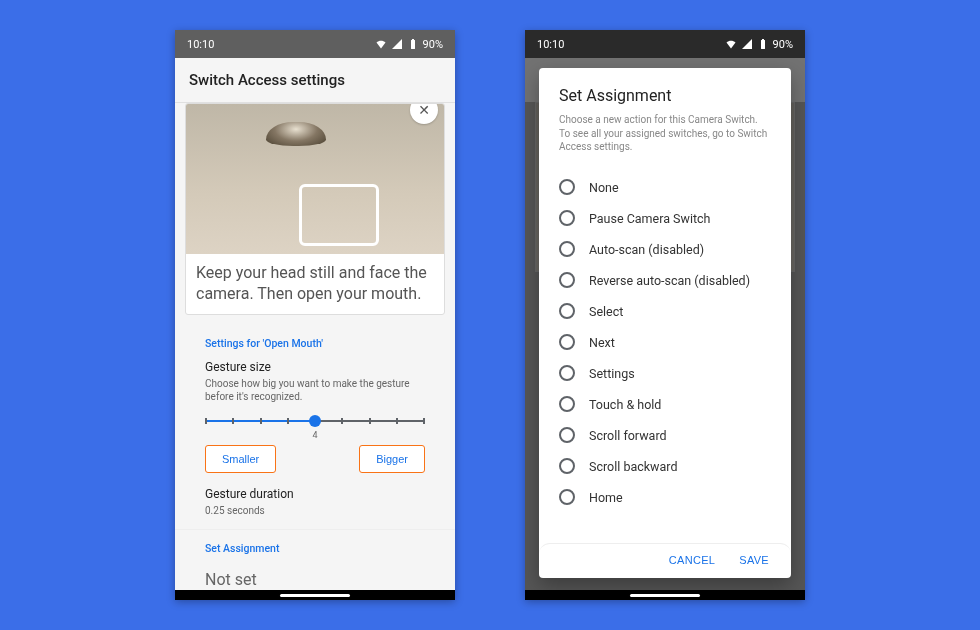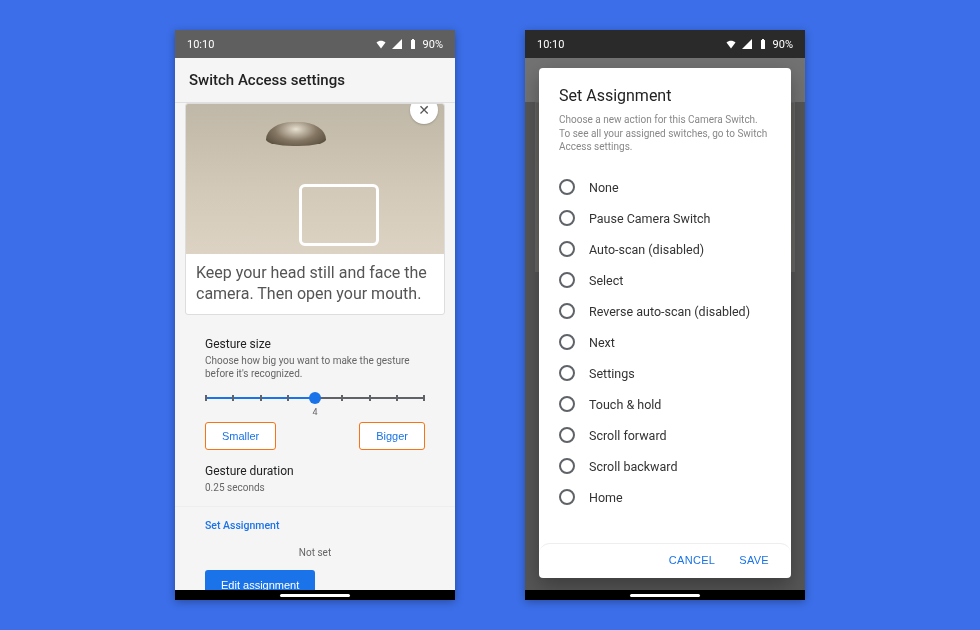--- a/index.html
+++ b/index.html
@@ -143,21 +143,21 @@
     flex:0 0 auto;
     padding: 7px 16px;
     border:1px solid #f97316;
     border-radius:3px;
     font-size:11px;
     color:#1a73e8;
     background:#fff;
     cursor:pointer;
   }
   .duration { margin-top:14px; }
-  .notset { font-size:10px; color:#666; font-style: normal; margin: 15px 0 12px 0; text-align: center;}
+  .notset { font-size:16px; color:#666; font-style: normal; margin: 15px 0 12px 0;}
   .btn-primary {
     display:inline-block;
     padding: 9px 16px;
     background:#1a73e8;
     color:#fff;
     border:none;
     border-radius:3px;
     font-size:11px;
     cursor:pointer;
   }
@@ -263,20 +263,21 @@
     <div class="camera-card">
       <div class="camera-preview">
         <div class="close-circ">✕</div>
         <div class="lamp"></div>
         <div class="detect-box"></div>
       </div>
       <div class="camera-hint">Keep your head still and face the camera. Then open your mouth.</div>
     </div>
 
     <div class="section">
+      <div class="section-title">Settings for 'Open Mouth'</div>
       <div class="item-title">Gesture size</div>
       <div class="item-sub">Choose how big you want to make the gesture before it's recognized.</div>
       <div class="slider-row">
         <div class="slider-track"></div>
         <div class="slider-fill"></div>
         <div class="slider-ticks">
           <span class="tick"></span>
             <span class="tick"></span>
             <span class="tick"></span>
             <span class="tick"></span>
@@ -347,25 +348,25 @@
         <div class="radio-row">
             <span class="radio"></span>
             <span class="radio-label">Pause Camera Switch</span>
           </div>
         <div class="radio-row">
             <span class="radio"></span>
             <span class="radio-label">Auto-scan (disabled)</span>
           </div>
         <div class="radio-row">
             <span class="radio"></span>
+            <span class="radio-label">Reverse auto-scan (disabled)</span>
+          </div>
+        <div class="radio-row">
+            <span class="radio"></span>
             <span class="radio-label">Select</span>
-          </div>
-        <div class="radio-row">
-            <span class="radio"></span>
-            <span class="radio-label">Reverse auto-scan (disabled)</span>
           </div>
         <div class="radio-row">
             <span class="radio"></span>
             <span class="radio-label">Next</span>
           </div>
         <div class="radio-row">
             <span class="radio"></span>
             <span class="radio-label">Settings</span>
           </div>
         <div class="radio-row">

